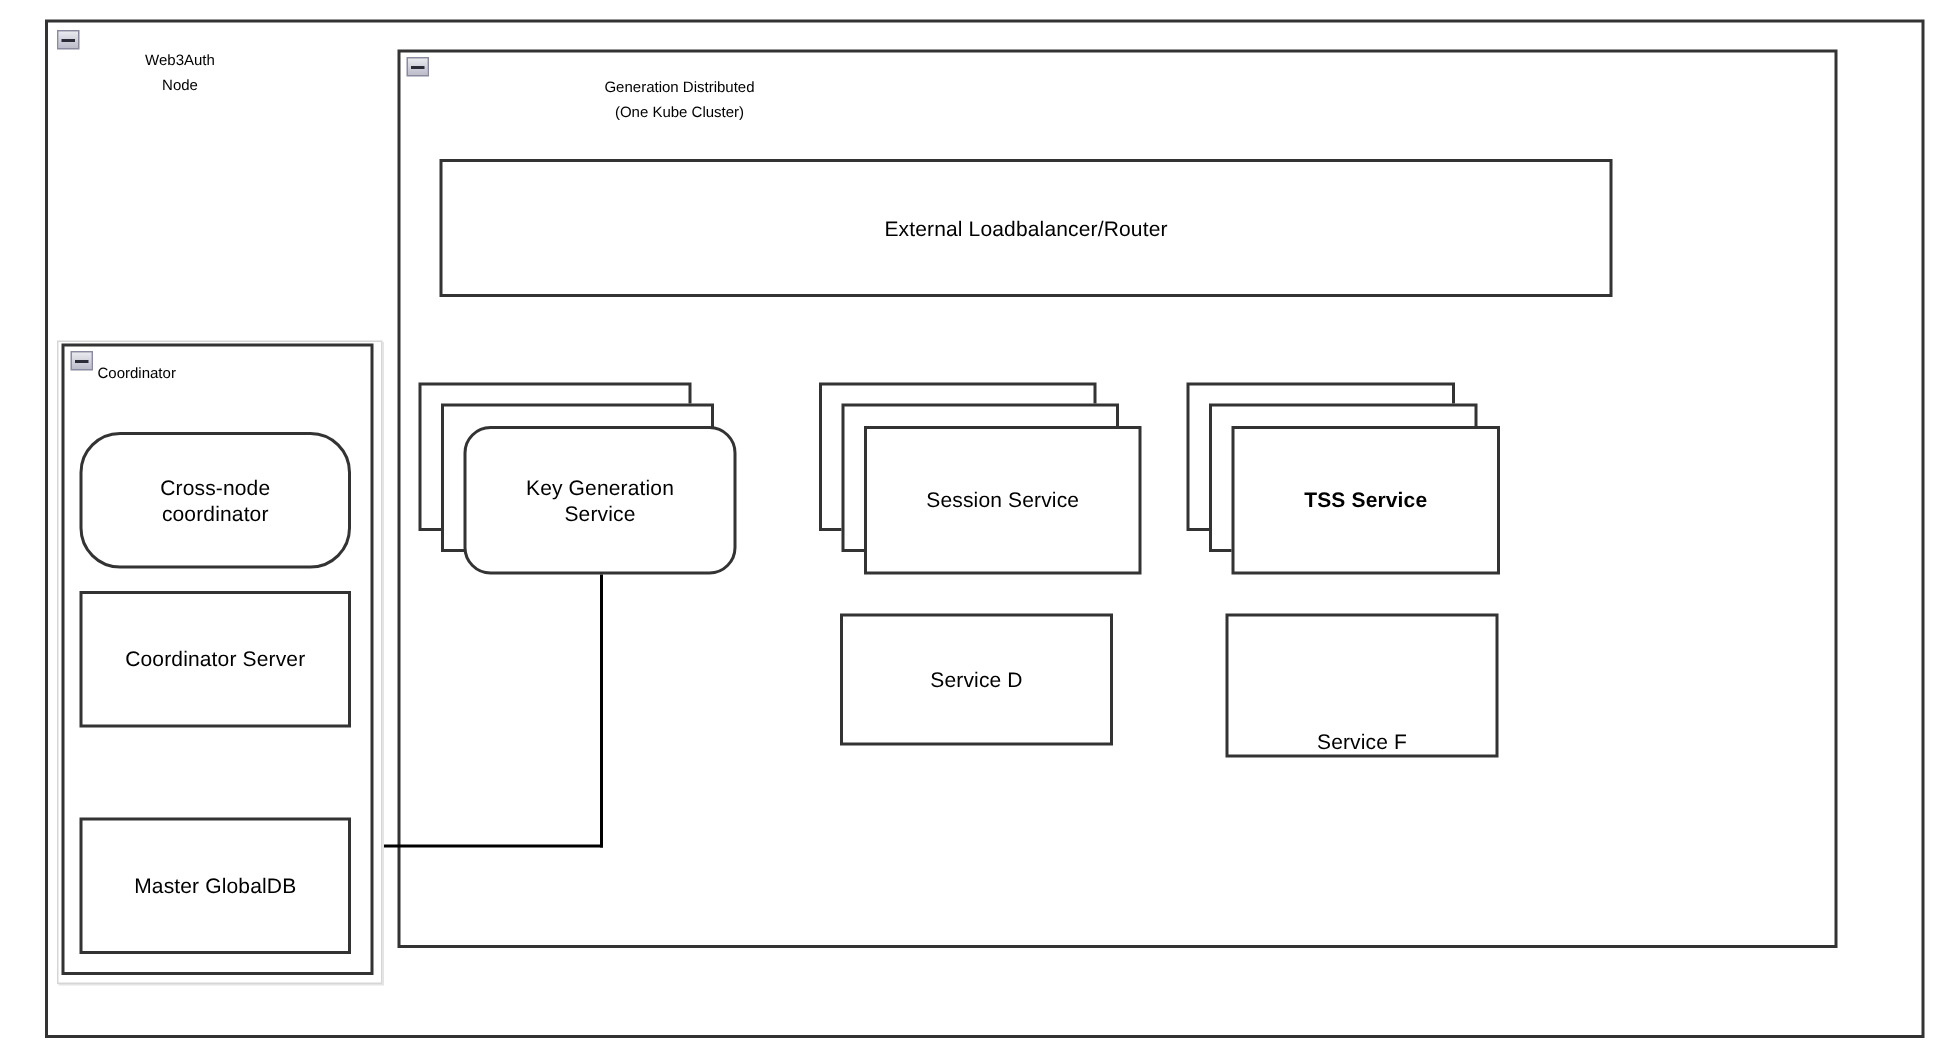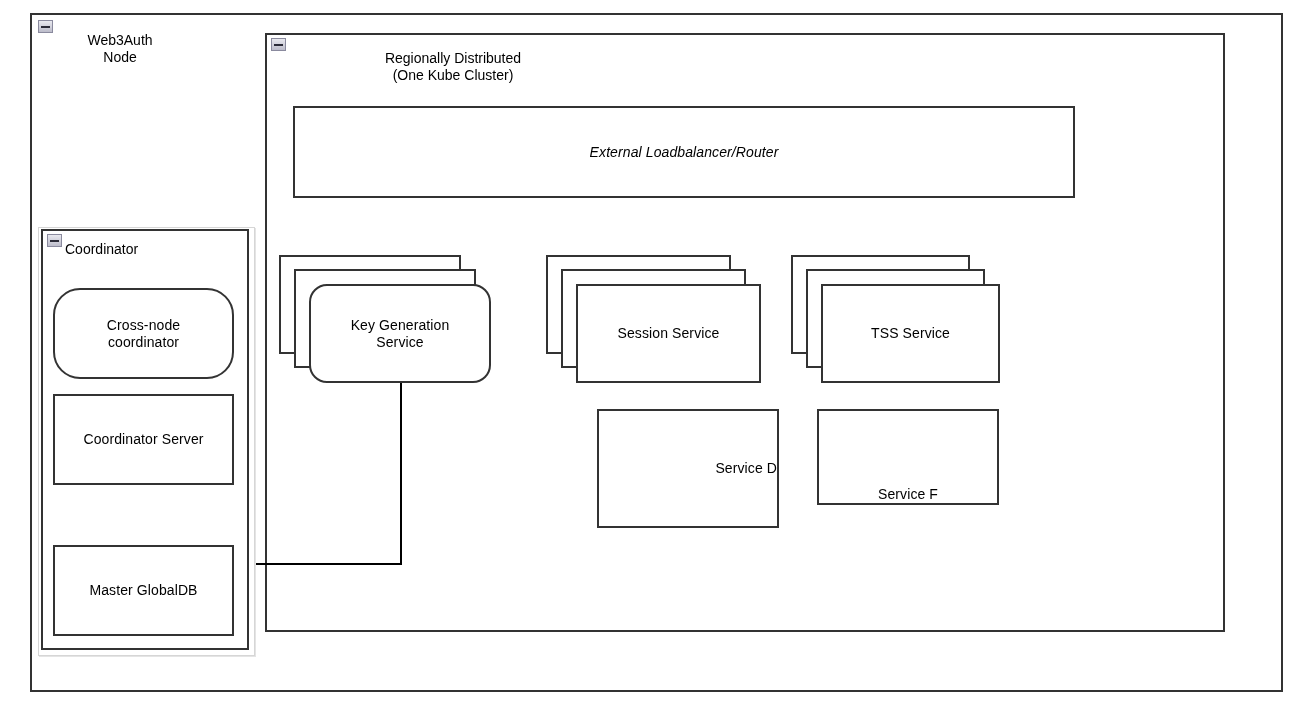--- a/index.html
+++ b/index.html
@@ -39,21 +39,21 @@
     font-size: 14px;
     line-height: 17px;
     color: #000000;
     white-space: pre-line;
     letter-spacing: 0.1px;
   }
 
   
   .container-title {
     position: absolute;
-    font-size: 14px;
+    font-size: 10px;
     line-height: 17px;
     color: #000000;
     white-space: pre-line;
     text-align: center;
   }
 
   
   .collapse-icon {
     position: absolute;
     width: 15px;
@@ -122,53 +122,53 @@
 
   <span class="collapse-icon" style="left:38px; top:20px;"></span>
 
   <div class="container-title" style="left:55px; top:32px; width:130px;">Web3Auth
 Node</div>
 
   <div class="box container-box" style="left:265px; top:33px; width:960px; height:599px;"></div>
 
   <span class="collapse-icon" style="left:271px; top:38px;"></span>
 
-  <div class="container-title" style="left:288px; top:50px; width:330px; text-align:center;">Regionally Distributed
+  <div class="container-title" style="left:288px; top:50px; width:330px; text-align:center;">Generation Distributed
 (One Kube Cluster)</div>
 
-  <div class="box leaf-box" style="left:293px; top:106px; width:782px; height:92px;font-style:italic;">
+  <div class="box leaf-box" style="left:293px; top:106px; width:782px; height:92px;">
     <span class="leaf-label">External Loadbalancer/Router</span>
   </div>
 
   <div class="stack" style="left:279px; top:255px; width:215px; height:128px;">
     <div class="layer" style="left:0px; top:0px; width:182px; height:99px;"></div>
     <div class="layer" style="left:15px; top:14px; width:182px; height:99px;"></div>
     <div class="layer front" style="left:30px; top:29px; width:182px; height:99px;border-radius:18px;">
       <span class="leaf-label">Key Generation
 Service</span>
     </div>
   </div>
 
   <div class="stack" style="left:546px; top:255px; width:218px; height:128px;">
     <div class="layer" style="left:0px; top:0px; width:185px; height:99px;"></div>
     <div class="layer" style="left:15px; top:14px; width:185px; height:99px;"></div>
     <div class="layer front" style="left:30px; top:29px; width:185px; height:99px;">
       <span class="leaf-label">Session Service</span>
     </div>
   </div>
 
-  <div class="stack" style="left:791px; top:255px; width:212px; height:128px;">
+  <div class="stack" style="left:791px; top:255px; width:212px; height:128px;font-weight:bold;">
     <div class="layer" style="left:0px; top:0px; width:179px; height:99px;"></div>
     <div class="layer" style="left:15px; top:14px; width:179px; height:99px;"></div>
     <div class="layer front" style="left:30px; top:29px; width:179px; height:99px;">
       <span class="leaf-label">TSS Service</span>
     </div>
   </div>
 
-  <div class="box leaf-box" style="left:597px; top:409px; width:182px; height:119px;justify-content:flex-end;">
+  <div class="box leaf-box" style="left:560px; top:409px; width:182px; height:88px;">
     <span class="leaf-label">Service D</span>
   </div>
 
   <div class="box leaf-box" style="left:817px; top:409px; width:182px; height:96px;align-items:flex-end;">
     <span class="leaf-label">Service F</span>
   </div>
 
   <div class="conn-line" style="left:400px; top:383px; width:2px; height:182px;"></div>
   <div class="conn-line" style="left:242px; top:563px; width:160px; height:2px;"></div>
   <div class="arrow-head" style="left:232px; top:558px;"></div>

